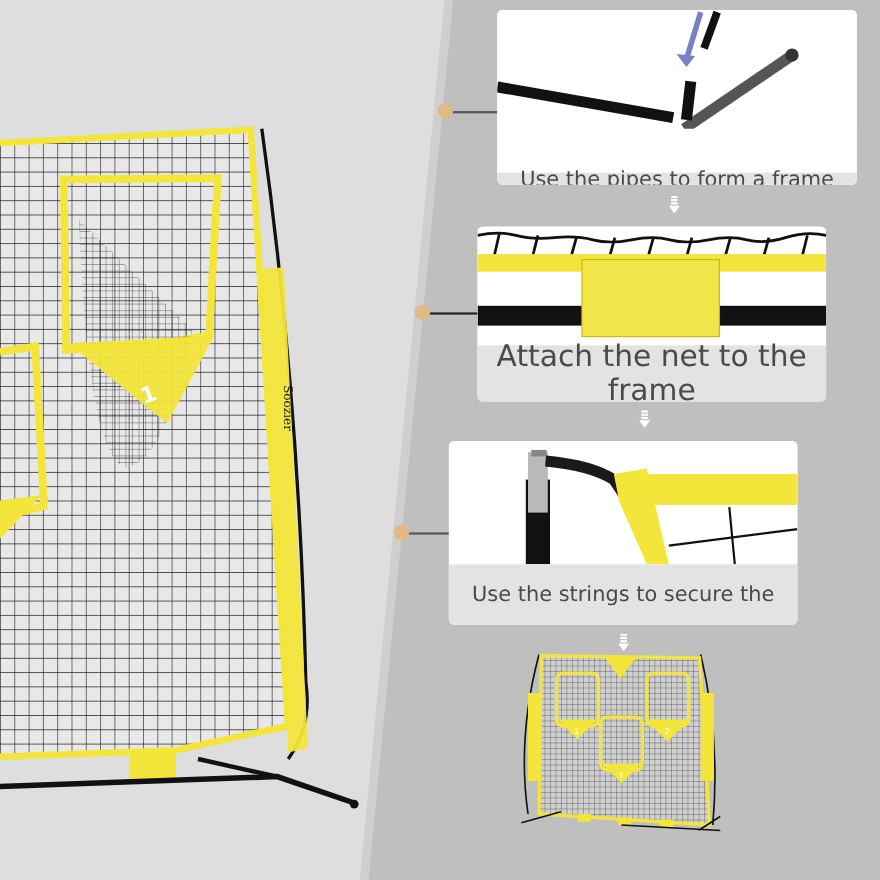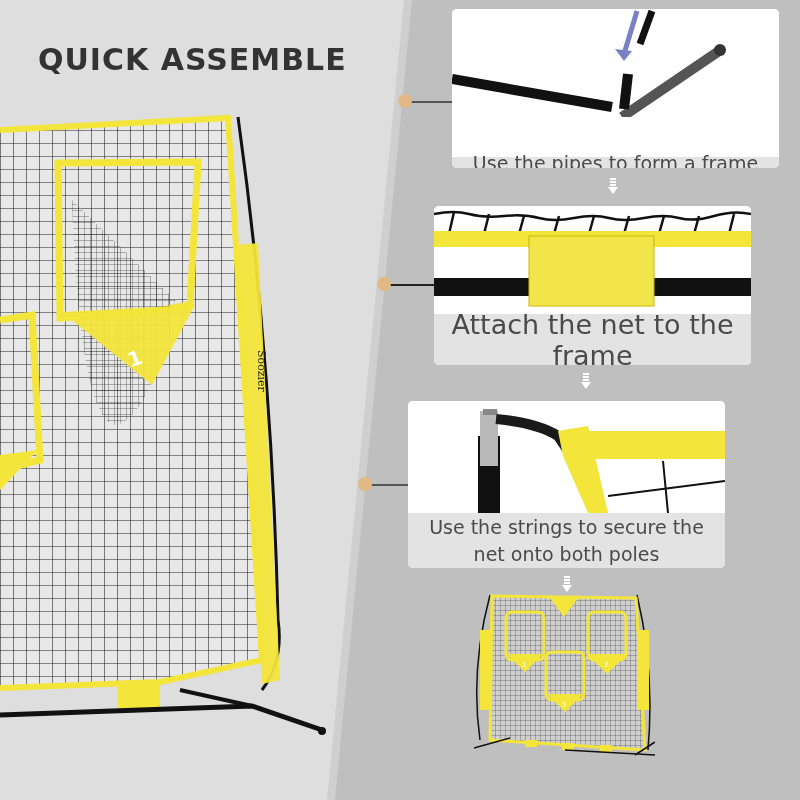--- a/index.html
+++ b/index.html
@@ -22,21 +22,20 @@
   .final-caption { position: absolute; left: 428px; top: 763px; font-size: 25px; color: #222222; letter-spacing: 0.5px;
     font-family: "DejaVu Sans", sans-serif; white-space: nowrap; }
 </style>
 </head>
 <body>
 
 <div class="canvas">
   <div class="left-panel"></div>
   <div class="left-shadow"></div>
 
-  <div class="title">QUICK ASSEMBLE</div>
 
   <svg class="hero" viewBox="0 100 340 640" width="340" height="640">
     <defs>
       <pattern id="mesh" width="13" height="13" patternUnits="userSpaceOnUse">
         <path d="M0 0 H13 M0 0 V13" stroke="#1b1b1b" stroke-width="1.1" fill="none"></path>
       </pattern>
       <pattern id="meshSmall" width="6" height="6" patternUnits="userSpaceOnUse">
         <path d="M0 0 H6 M0 0 V6" stroke="#222" stroke-width="0.8" fill="none"></path>
       </pattern>
     </defs>
@@ -121,21 +120,20 @@
       <rect x="70" y="35" width="22" height="77" fill="#111"></rect>
       <rect x="72" y="10" width="18" height="55" fill="#b9b9b9"></rect>
       <rect x="75" y="8" width="14" height="6" fill="#888"></rect>
       <path d="M88 18 Q130 22 150 35 L160 50" stroke="#1a1a1a" stroke-width="10" fill="none"></path>
       <path d="M150 30 L180 25 L200 112 L180 112 L155 55 Z" fill="#f3e53a"></path>
       <rect x="175" y="30" width="142" height="28" fill="#f3e53a"></rect>
       <path d="M200 95 L317 80 M255 60 L260 112" stroke="#111" stroke-width="2"></path>
     </svg>
     <div class="caption" style="top:112px; font-size:19px; flex-direction:column; line-height:27px;">
       <span>Use the strings to secure the</span>
-      <span>net onto both poles</span>
     </div>
   </div>
 
   <svg class="arrow" style="left:562px; top:576px;" viewBox="0 0 10 16">
     <rect x="2" y="0" width="6" height="2" fill="#fff"></rect>
     <rect x="2" y="3" width="6" height="2" fill="#fff"></rect>
     <rect x="2" y="6" width="6" height="2" fill="#fff"></rect>
     <path d="M0 9 H10 L5 16 Z" fill="#fff"></path>
   </svg>
 

